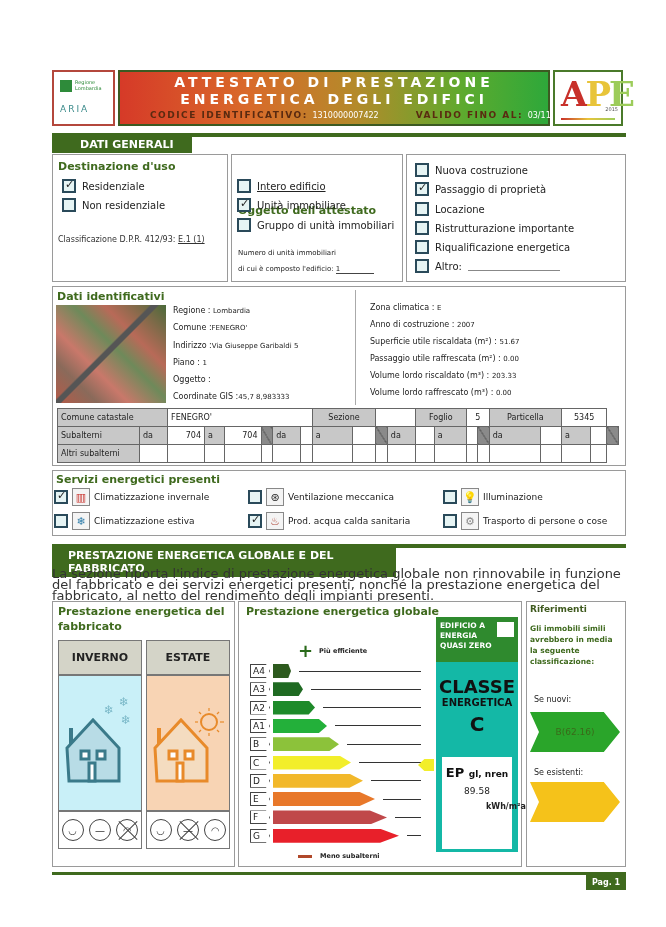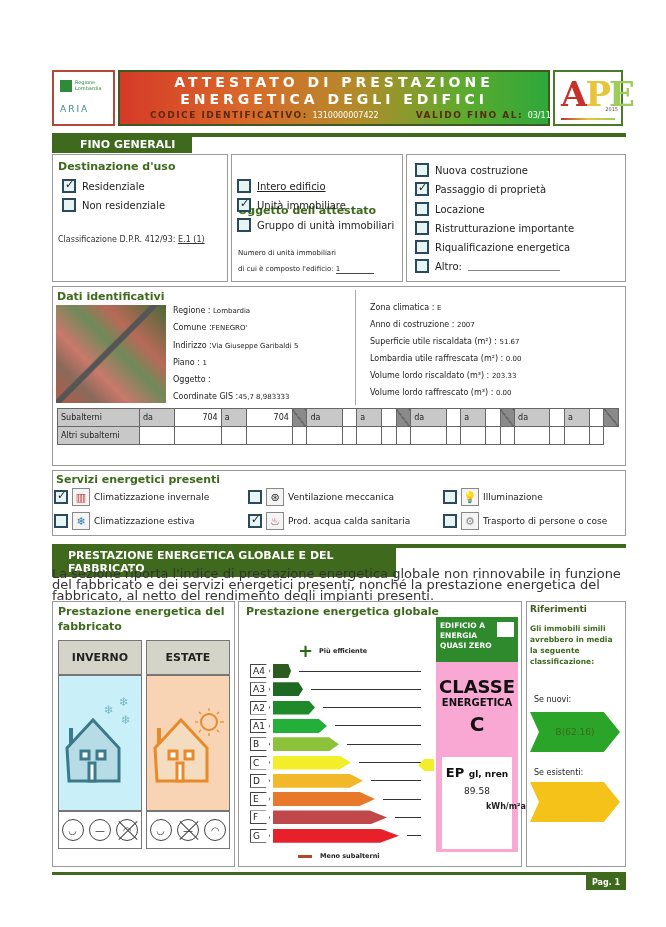--- a/index.html
+++ b/index.html
@@ -48,21 +48,21 @@
   .smiles { position: absolute; height: 38px; border: 1px solid #777; background: #fff; display: flex; justify-content: space-around; align-items: center; }
   .smile { width: 22px; height: 22px; border: 1px solid #444; border-radius: 50%; font-size: 10px; display: flex; align-items: center; justify-content: center; position: relative; color: #333; }
   .smile.x::before, .smile.x::after { content: ""; position: absolute; left: -2px; top: 10px; width: 26px; height: 1px; background: #444; transform: rotate(45deg); }
   .smile.x::after { transform: rotate(-45deg); }
   .cls-row { position: absolute; left: 250px; height: 14px; display: flex; align-items: center; }
   .cls-lbl { width: 20px; height: 14px; border: 1px solid #444; font-size: 9px; display: flex; align-items: center; padding-left: 2px; background: #fff; clip-path: polygon(0 0, 80% 0, 100% 50%, 80% 100%, 0 100%); }
   .cls-bar { height: 14px; margin-left: 3px; clip-path: polygon(0 0, 85% 0, 100% 50%, 85% 100%, 0 100%); }
   .cls-line { height: 1px; background: #333; margin-left: 8px; }
   .nzeb { position: absolute; left: 436px; top: 617px; width: 82px; height: 45px; background: #2f8a2e; color: #fff; font-size: 7.5px; font-weight: bold; line-height: 10px; padding: 4px 0 0 4px; }
   .nzeb .sq { position: absolute; right: 4px; top: 5px; width: 17px; height: 15px; background: #fff; }
-  .classe { position: absolute; left: 436px; top: 662px; width: 82px; height: 190px; background: #f9a8d4; text-align: center; }
+  .classe { position: absolute; left: 436px; top: 662px; width: 82px; height: 190px; background: #14b8a6; text-align: center; }
   .classe .c1 { font-size: 18px; font-weight: bold; margin-top: 14px; color: #111; }
   .classe .c2 { font-size: 10px; font-weight: bold; color: #111; }
   .classe .c3 { font-size: 20px; font-weight: bold; margin-top: 4px; color: #111; }
   .classe .ep { position: absolute; left: 6px; top: 95px; width: 70px; height: 92px; background: #fff; }
   .classe .ep .e1 { font-size: 13px; font-weight: bold; margin-top: 8px; color: #111; }
   .classe .ep .e1 small { font-size: 9px; }
   .classe .ep .e2 { font-size: 9px; margin-top: 6px; }
   .classe .ep .e3 { font-size: 8px; font-weight: bold; margin-top: 6px; padding-left: 44px; }
   .ref-arrow { position: absolute; left: 530px; width: 90px; height: 40px; clip-path: polygon(0 0, 82% 0, 100% 50%, 82% 100%, 0 100%, 10% 50%); display: flex; align-items: center; justify-content: center; font-size: 9px; color: #3a6a1a; }
 </style>
@@ -85,21 +85,21 @@
     <span class="v">03/11/2032</span>
   </div>
 </div>
 <div class="abs logo-right">
   <div class="ape"><span class="a">A</span><span class="p">P</span><span class="e">E</span></div>
   <div class="yr">2015</div>
   <div class="bar"></div>
 </div>
 
 <div class="abs sec-line" style="left:52px;top:133px;width:574px;"></div>
-<div class="abs sec-tab" style="left:52px;top:136px;width:140px;">FINO GENERALI</div>
+<div class="abs sec-tab" style="left:52px;top:136px;width:140px;">DATI GENERALI</div>
 
 <div class="abs box" style="left:52px;top:154px;width:176px;height:128px;"></div>
 <div class="abs box-title" style="left:58px;top:160px;">Destinazione d'uso</div>
 <div class="cb-row" style="left:62px;top:179px;">
     <span class="cb checked"></span>
     <span>Residenziale</span>
   </div>
 <div class="cb-row" style="left:62px;top:198px;">
     <span class="cb"></span>
     <span>Non residenziale</span>
@@ -158,26 +158,36 @@
 <div class="ident-line" style="left:173px;top:306px;"><span>Regione :</span> <span class="val">Lombardia</span></div>
 <div class="ident-line" style="left:173px;top:323px;"><span>Comune :</span><span class="val">FENEGRO'</span></div>
 <div class="ident-line" style="left:173px;top:341px;"><span>Indirizzo :</span><span class="val">Via Giuseppe Garibaldi 5</span></div>
 <div class="ident-line" style="left:173px;top:358px;"><span>Piano :</span> <span class="val">1</span></div>
 <div class="ident-line" style="left:173px;top:375px;"><span>Oggetto :</span> <span class="val"></span></div>
 <div class="ident-line" style="left:173px;top:392px;"><span>Coordinate GIS :</span><span class="val">45,7 8,983333</span></div>
 
 <div class="ident-line" style="left:370px;top:303px;"><span>Zona climatica :</span> <span class="val">E</span></div>
 <div class="ident-line" style="left:370px;top:320px;"><span>Anno di costruzione :</span> <span class="val">2007</span></div>
 <div class="ident-line" style="left:370px;top:337px;"><span>Superficie utile riscaldata (m²) :</span> <span class="val">51.67</span></div>
-<div class="ident-line" style="left:370px;top:354px;"><span>Lombardia utile raffrescata (m²) :</span> <span class="val">0.00</span></div>
+<div class="ident-line" style="left:370px;top:354px;"><span>Passaggio utile raffrescata (m²) :</span> <span class="val">0.00</span></div>
 <div class="ident-line" style="left:370px;top:371px;"><span>Volume lordo riscaldato (m³) :</span> <span class="val">203.33</span></div>
 <div class="ident-line" style="left:370px;top:388px;"><span>Volume lordo raffrescato (m³) :</span> <span class="val">0.00</span></div>
 
 <table class="cat">
   <tbody>
+      <tr>
+    <td class="g" colspan="2">Comune catastale</td>
+    <td colspan="6">FENEGRO'</td>
+    <td class="g" colspan="2" style="text-align:center">Sezione</td>
+    <td colspan="2"></td>
+    <td class="g" colspan="2" style="text-align:center">Foglio</td>
+    <td colspan="2" style="text-align:center">5</td>
+    <td class="g" colspan="2" style="text-align:center">Particella</td>
+    <td colspan="2" style="text-align:center">5345</td>
+  </tr>
   <tr>
     <td class="g" style="width:82px">Subalterni</td>
     <td class="g">da</td>
     <td style="text-align:right">704</td>
     <td class="g">a</td>
     <td style="text-align:right">704</td>
     <td class="dg"></td>
     <td class="g">da</td>
     <td></td>
     <td class="g">a</td>

